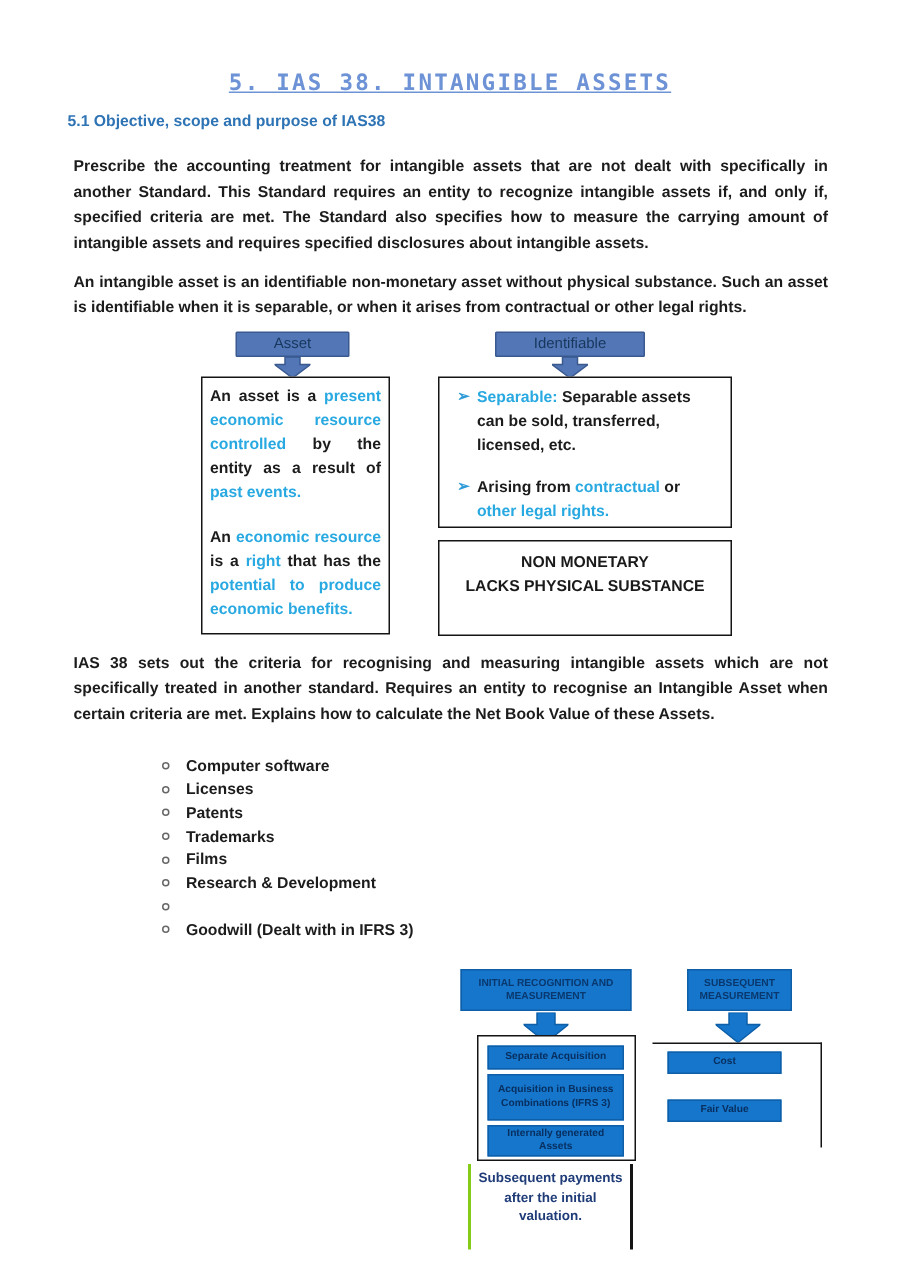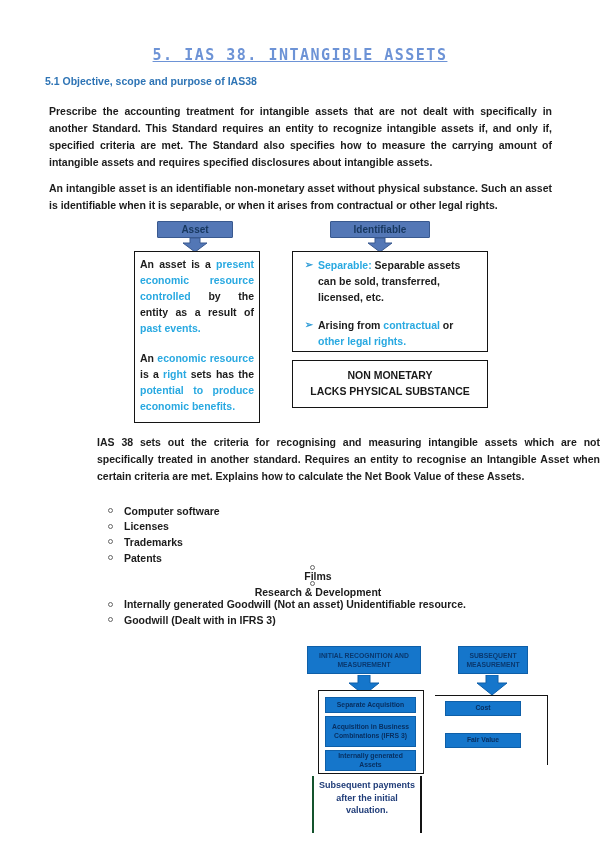--- a/index.html
+++ b/index.html
@@ -24,21 +24,21 @@
   .body-par {
     left:49px; width:503px; font-size:10.5px; font-weight:600;
     line-height:17px; text-align:justify; color:#1c1c1c;
   }
   .c-k { color:#1c1c1c; }
   .c-b { color:#29a9e1; }
 
   
   .shape-hdr {
     background:#5377b6; border:1.2px solid #39598f; color:#17375e;
-    font-size:10px; font-weight:700; text-align:center;
+    font-size:10px; font-weight:400; text-align:center;
     display:flex; align-items:center; justify-content:center;
     border-radius:1px;
   }
   .content-box {
     border:1.6px solid #141414; background:#fff;
     font-size:10.5px; font-weight:700; line-height:16px;
   }
   .def-box { padding:4px 5px; text-align:justify; }
   .def-box p + p { margin-top:14px; }
 
@@ -71,21 +71,21 @@
     display:flex; align-items:center; justify-content:center; padding:2px;
   }
   .flow-item {
     background:#1576cb; border:1px solid #0e5fa8; color:#082f60;
     font-size:6.8px; font-weight:700; text-align:center; line-height:8.5px;
     display:flex; align-items:center; justify-content:center; padding:1px 2px;
   }
   .flow-container { border:1.6px solid #141414; background:#fff; }
   .flow-container-open { border-top:1.6px solid #141414; border-right:1.6px solid #141414; }
   .note-box {
-    border-left:2px solid #14532d; border-right:2px solid #141414;
+    border-left:2px solid #84cc16; border-right:2px solid #141414;
     color:#1f3c78; font-size:9px; font-weight:700; line-height:12.5px;
     text-align:center; padding:3px 4px;
   }
   svg { display:block; }
 </style>
 </head>
 <body>
 
 <div class="page">
 
@@ -107,70 +107,69 @@
       </svg>
   </div>
   <div class="abs" style="left:368px; top:238px;">
     <svg width="24" height="14" viewBox="0 0 24 14">
         <polygon points="7,0 17,0 17,5 24,5 12,14 0,5 7,5" fill="#5377b6" stroke="#39598f" stroke-width="1"></polygon>
       </svg>
   </div>
 
   <div class="abs content-box def-box" style="left:134px; top:251px; width:126px; height:172px;">
     <p><span class="c-k">An asset is a </span><span class="c-b">present economic resource controlled</span><span class="c-k"> by the entity as a result of </span><span class="c-b">past events.</span></p>
-    <p><span class="c-k">An </span><span class="c-b">economic resource</span><span class="c-k"> is a </span><span class="c-b">right</span><span class="c-k"> sets has the </span><span class="c-b">potential to produce economic benefits.</span></p>
+    <p><span class="c-k">An </span><span class="c-b">economic resource</span><span class="c-k"> is a </span><span class="c-b">right</span><span class="c-k"> that has the </span><span class="c-b">potential to produce economic benefits.</span></p>
   </div>
 
   <div class="abs content-box" style="left:292px; top:251px; width:196px; height:101px; padding:5px 3px;">
     <div class="bullet-row">
       <span class="bullet-glyph">➢</span>
       <span class="bullet-text"><span class="c-b">Separable:</span><span class="c-k"> Separable assets can be sold, transferred, licensed, etc.</span></span>
     </div>
     <div class="bullet-row" style="margin-top:12px;">
       <span class="bullet-glyph">➢</span>
       <span class="bullet-text"><span class="c-k">Arising from </span><span class="c-b">contractual</span><span class="c-k"> or </span><span class="c-b">other legal rights.</span></span>
     </div>
   </div>
 
-  <div class="abs content-box nm-box" style="left:292px; top:360px; width:196px; height:48px;">
+  <div class="abs content-box nm-box" style="left:292px; top:360px; width:196px; height:64px;">
     <div>NON MONETARY</div>
     <div class="nm-line2">LACKS PHYSICAL SUBSTANCE</div>
   </div>
 
-  <div class="abs body-par" style="top:434px;margin-left:48px;">IAS 38 sets out the criteria for recognising and measuring intangible assets which are not specifically treated in another standard. Requires an entity to recognise an Intangible Asset when certain criteria are met. Explains how to calculate the Net Book Value of these Assets.</div>
+  <div class="abs body-par" style="top:434px;">IAS 38 sets out the criteria for recognising and measuring intangible assets which are not specifically treated in another standard. Requires an entity to recognise an Intangible Asset when certain criteria are met. Explains how to calculate the Net Book Value of these Assets.</div>
 
 
   <div class="abs" style="left:108px; top:503px; width:420px;">
     <div class="ex-row" style="height:15.6px;">
         <span class="circ"></span>
         <span class="ex-item">Computer software</span>
       </div>
     <div class="ex-row" style="height:15.6px;text-align:right;">
         <span class="circ"></span>
         <span class="ex-item">Licenses</span>
       </div>
     <div class="ex-row" style="height:15.6px;">
         <span class="circ"></span>
+        <span class="ex-item">Patents</span>
+      </div>
+    <div class="ex-row" style="height:15.6px;">
+        <span class="circ"></span>
         <span class="ex-item">Trademarks</span>
       </div>
     <div class="ex-row" style="height:15.6px;">
         <span class="circ"></span>
-        <span class="ex-item">Patents</span>
-      </div>
-    <div class="ex-row" style="height:15.6px;flex-direction:column;">
-        <span class="circ"></span>
         <span class="ex-item">Films</span>
       </div>
-    <div class="ex-row" style="height:15.6px;flex-direction:column;">
+    <div class="ex-row" style="height:15.6px;">
         <span class="circ"></span>
         <span class="ex-item">Research &amp; Development</span>
       </div>
     <div class="ex-row" style="height:15.6px;">
         <span class="circ"></span>
-        <span class="ex-item">Internally generated Goodwill (Not an asset) Unidentifiable resource.</span>
       </div>
     <div class="ex-row" style="height:15.6px;">
         <span class="circ"></span>
         <span class="ex-item">Goodwill (Dealt with in IFRS 3)</span>
       </div>
   </div>
 
 
   <div class="abs flow-hdr" style="left:307px; top:646px; width:114px; height:28px;">INITIAL RECOGNITION AND MEASUREMENT</div>
 

